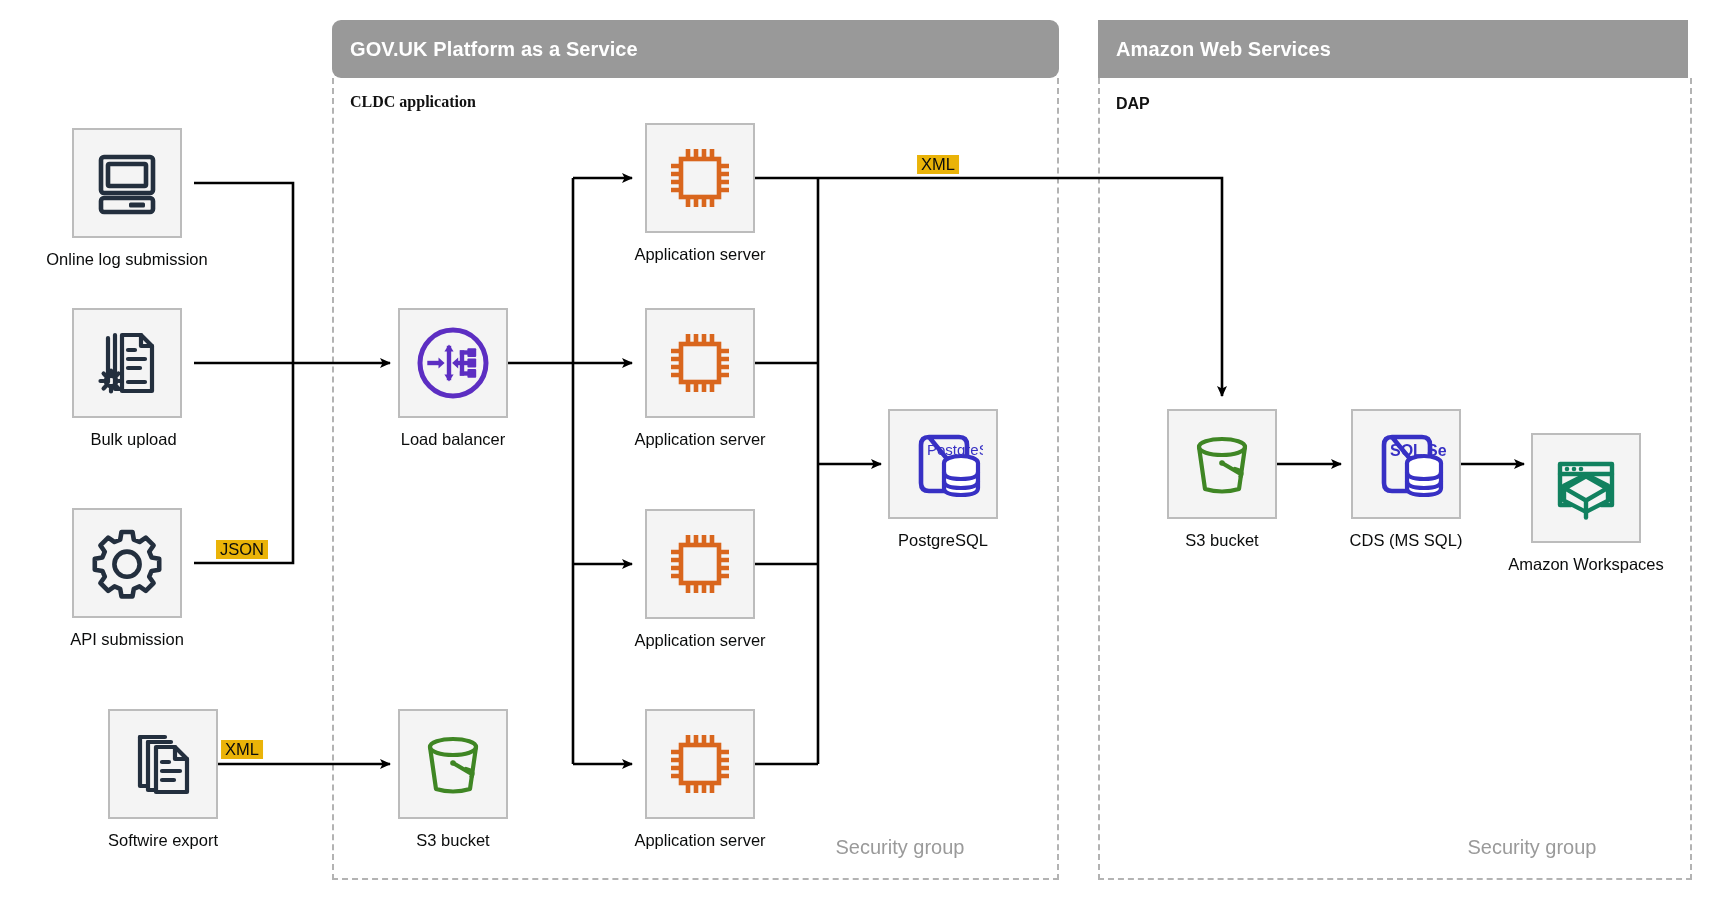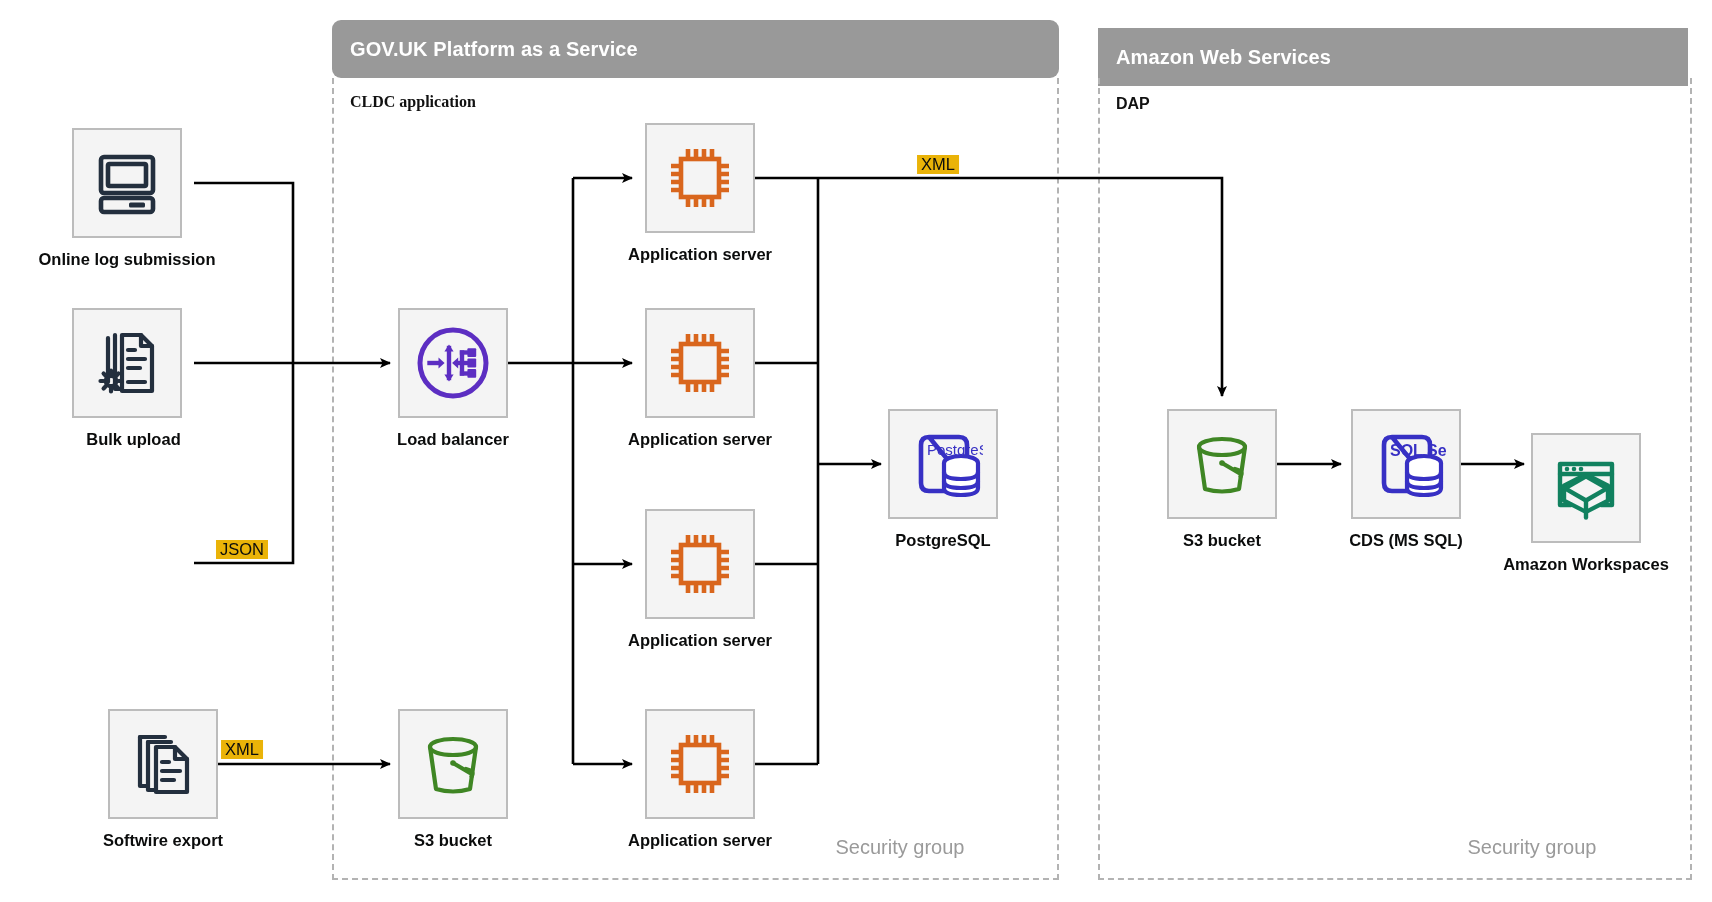--- a/index.html
+++ b/index.html
@@ -82,21 +82,20 @@
   .node-box svg { display: block; }
   .node-label {
     position: absolute;
     top: 122px;
     left: 50%;
     transform: translateX(-50%);
     font-size: 16.5px;
     color: #0b0c0c;
     white-space: nowrap;
     text-align: center;
-    font-weight: bold;
   }
 
   
   #wires {
     position: absolute;
     left: 0; top: 0;
     width: 1712px;
     height: 902px;
     pointer-events: none;
   }
@@ -115,21 +114,21 @@
 
 <div id="canvas">
 
   <div class="group-band" style="left:332px; top:20px; width:727px; height:58px;border-radius:9px;">
     <span class="group-band-title">GOV.UK Platform as a Service</span>
   </div>
   <div class="group-dashed" style="left:332px; top:78px; width:727px; height:802px;"></div>
   <div class="group-sub-title" style="left:350px; top:93px;font-family:Liberation Serif, serif;">CLDC application</div>
   <div class="group-footer" style="left:760px; top:836px; width:280px;">Security group</div>
 
-  <div class="group-band" style="left:1098px; top:28px; width:590px; height:58px;">
+  <div class="group-band" style="left:1098px; top:20px; width:590px; height:58px;">
     <span class="group-band-title">Amazon Web Services</span>
   </div>
   <div class="group-dashed" style="left:1098px; top:78px; width:594px; height:802px;"></div>
   <div class="group-sub-title" style="left:1116px; top:95px;">DAP</div>
   <div class="group-footer" style="left:1392px; top:836px; width:280px;">Security group</div>
 
   <svg id="wires" viewBox="0 0 1712 902" xmlns="http://www.w3.org/2000/svg">
     <defs>
       <marker id="arrow" markerWidth="11" markerHeight="10" refX="10" refY="5" orient="auto" markerUnits="userSpaceOnUse">
         <path d="M0,0 L11,5 L0,10 L2.6,5 Z" fill="#000000"></path>
@@ -200,20 +199,37 @@
           <circle cx="20" cy="54" r="5.2"></circle>
           <path d="M20 43.5 L20 46.5 M20 61.5 L20 64.5 M9.5 54 L12.5 54 M27.5 54 L30.5 54
                    M12.6 46.6 L14.7 48.7 M25.3 59.3 L27.4 61.4
                    M27.4 46.6 L25.3 48.7 M14.7 59.3 L12.6 61.4"></path>
         </svg>
       </span>
     </div>
     <div class="node-label">Bulk upload</div>
   </div>
 
+  <div class="node" style="left:72px; top:508px; width:110px; height:110px;">
+    <div class="node-box">
+      <span>
+        <svg width="74" height="74" viewBox="0 0 74 74" fill="none" stroke="#232f3e" stroke-width="4.6" stroke-linejoin="round" stroke-linecap="round">
+          <path d="M31.5 6 L42.5 6 L43.8 13.6 L49.5 16 L55.8 11.6 L63.6 19.4
+                   L59.2 25.7 L61.6 31.4 L69.2 32.7 L69.2 43.7 L61.6 45
+                   L59.2 50.7 L63.6 57 L55.8 64.8 L49.5 60.4 L43.8 62.8
+                   L42.5 70.4 L31.5 70.4 L30.2 62.8 L24.5 60.4 L18.2 64.8
+                   L10.4 57 L14.8 50.7 L12.4 45 L4.8 43.7 L4.8 32.7
+                   L12.4 31.4 L14.8 25.7 L10.4 19.4 L18.2 11.6 L24.5 16
+                   L30.2 13.6 Z"></path>
+          <circle cx="37" cy="38.2" r="12.6"></circle>
+        </svg>
+      </span>
+    </div>
+    <div class="node-label">API submission</div>
+  </div>
 
   <div class="node" style="left:72px; top:709px; width:110px; height:110px;margin-left:36px;">
     <div class="node-box">
       <span>
         <svg width="72" height="72" viewBox="0 0 72 72" fill="none" stroke="#232f3e" stroke-width="4.2" stroke-linejoin="round" stroke-linecap="round">
           <path d="M13 9 L38 9"></path>
           <path d="M13 9 L13 58 L19 58"></path>
           <path d="M21 14 L44 14"></path>
           <path d="M21 14 L21 62 L27 62"></path>
           <path d="M29 19 L48 19 L60 31 L60 64 L29 64 Z"></path>

